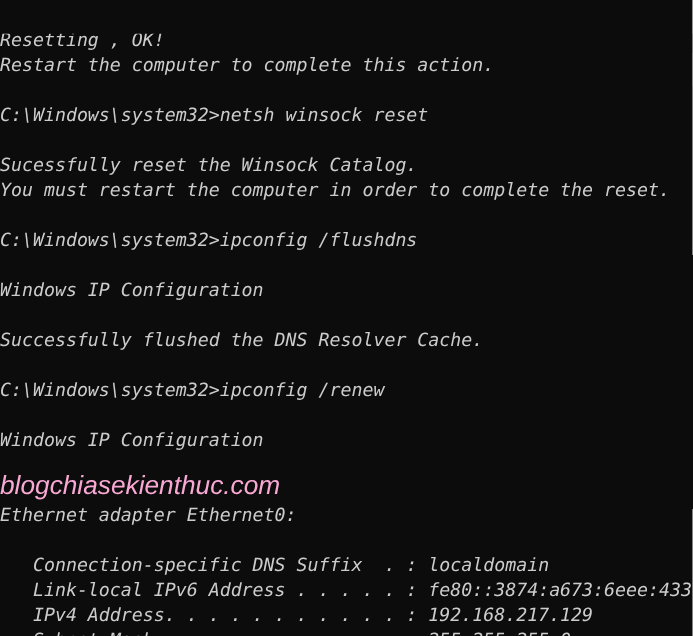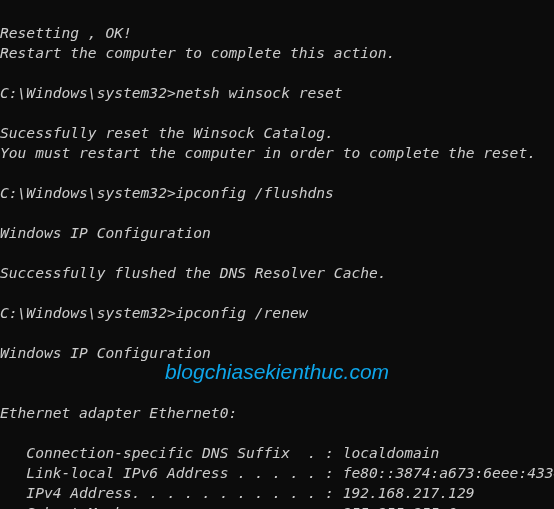--- a/index.html
+++ b/index.html
@@ -88,27 +88,26 @@
     line-height: 20px;
     color: #cccccc;
     white-space: pre;
     letter-spacing: 0px;
   }
 
   
   #watermark {
     position: absolute;
     left: 0;
-    top: 332px;
+    top: 349px;
     width: 554px;
-    text-align: center;
     font-family: "Liberation Sans", sans-serif;
     font-size: 21px;
     line-height: 25px;
-    color: #0ea5e9;
+    color: #f9a8d4;
     white-space: nowrap;
     pointer-events: none;
   }
 </style>
 </head>
 <body>
 
 <div id="screen">
 
   <div id="titlebar">

